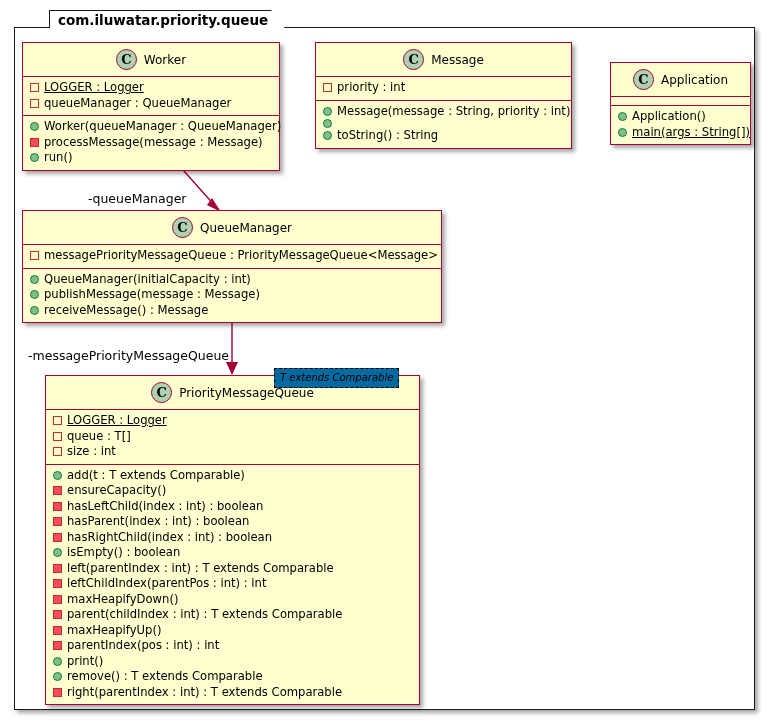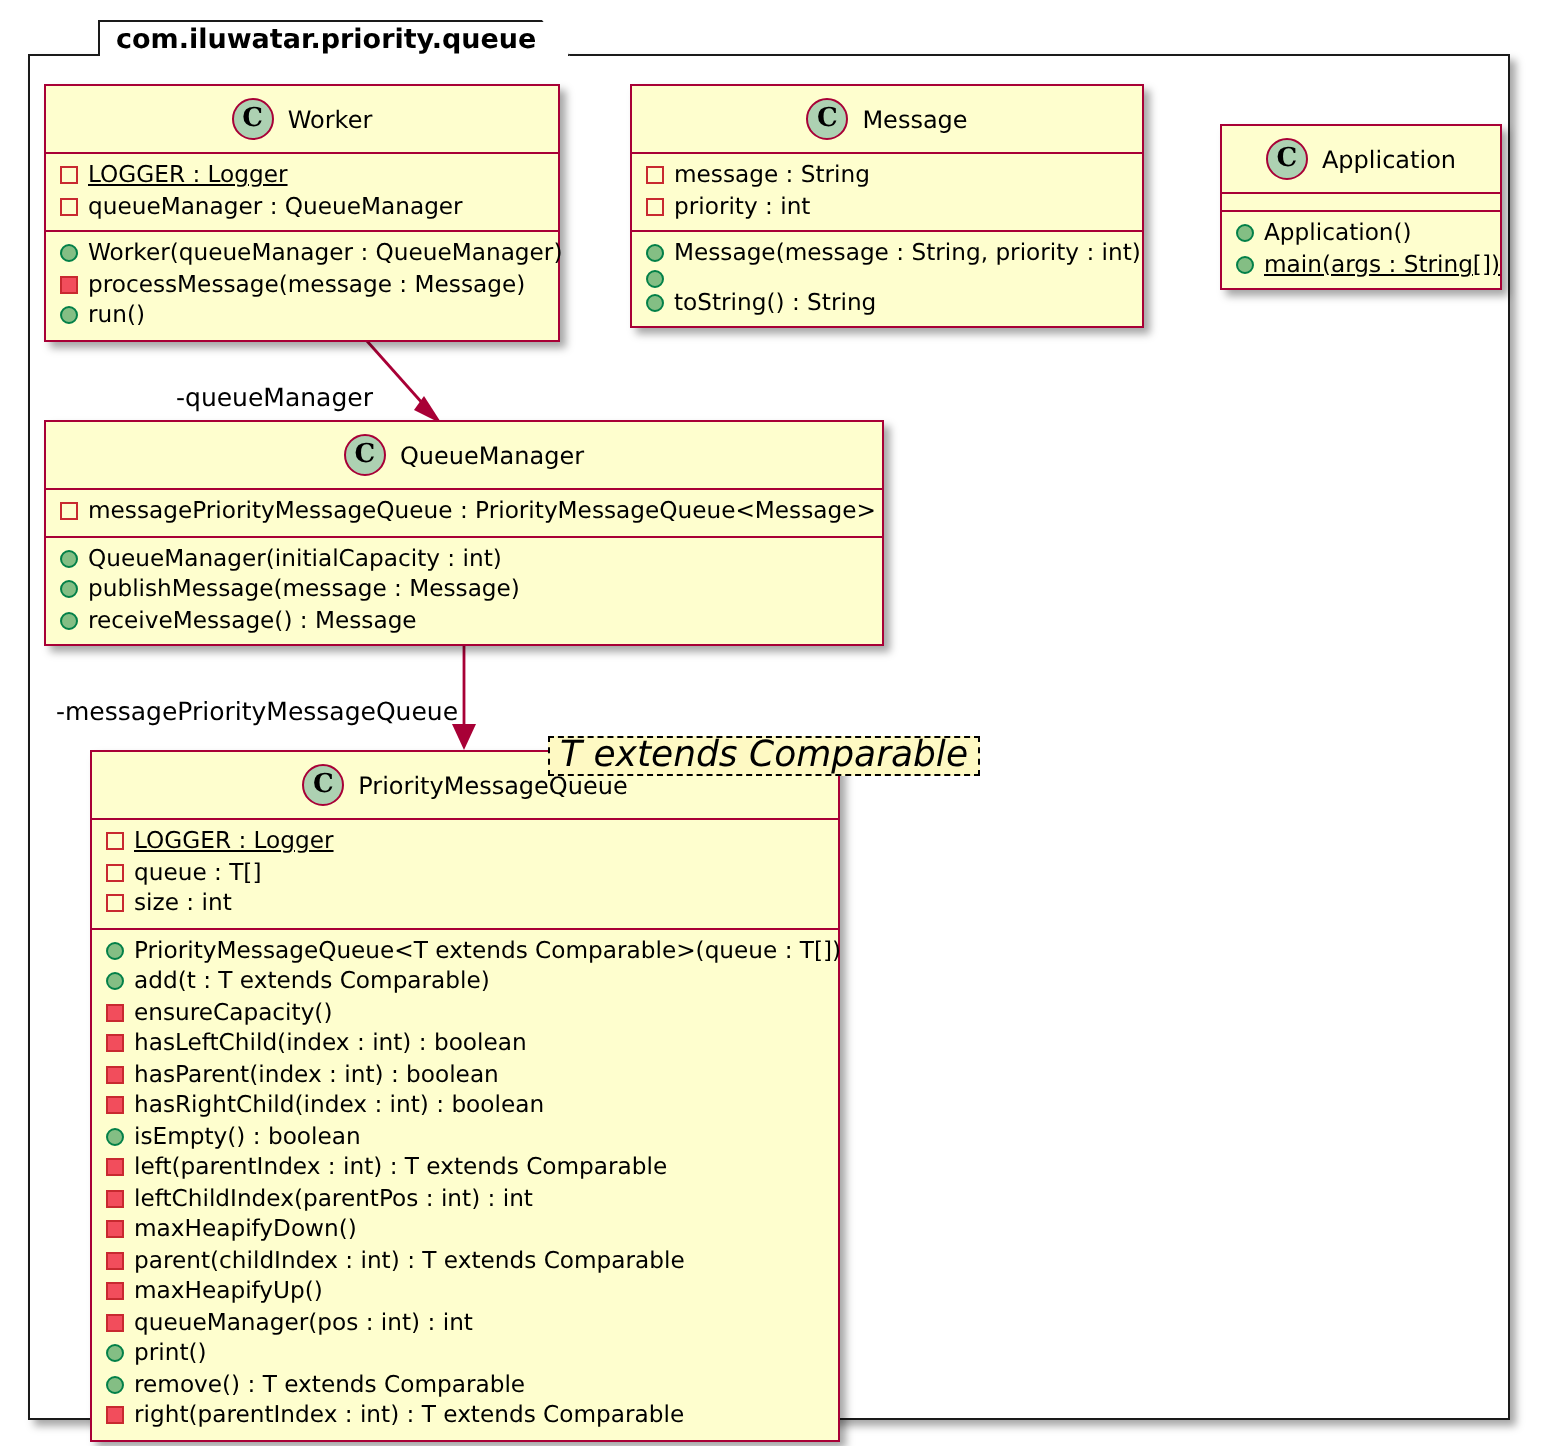--- a/index.html
+++ b/index.html
@@ -121,22 +121,22 @@
   .vis.pub-method {
     background: #84BE84;
     border: 1.2px solid #038048;
     border-radius: 50%;
   }
 
   
   .type-param {
     position: absolute;
     border: 1px dashed #000000;
-    background: #fef9c3;
-    font-size: 18px;
+    background: #0369a1;
+    font-size: 10px;
     font-style: italic;
     color: #000000;
     padding: 1px 5px 2px 5px;
     white-space: nowrap;
     line-height: 15px;
   }
 
   
   .link-label {
     position: absolute;
@@ -203,24 +203,20 @@
 </div>
 
 <div class="class-box" id="box-message" style="left:315px; top:42px; width:257px;">
   <div class="class-header">
     <span class="class-circle">C</span>
     <span class="class-title">Message</span>
   </div>
   <div class="compartment">
       <div class="member">
         <span class="vis priv-field"></span>
-        <span class="member-text">message : String</span>
-      </div>
-      <div class="member">
-        <span class="vis priv-field"></span>
         <span class="member-text">priority : int</span>
       </div>
     </div>
   <div class="compartment">
       <div class="member">
         <span class="vis pub-method"></span>
         <span class="member-text">Message(message : String, priority : int)</span>
       </div>
       <div class="member">
         <span class="vis pub-method"></span>
@@ -292,24 +288,20 @@
         <span class="member-text">queue : T[]</span>
       </div>
       <div class="member">
         <span class="vis priv-field"></span>
         <span class="member-text">size : int</span>
       </div>
     </div>
   <div class="compartment">
       <div class="member">
         <span class="vis pub-method"></span>
-        <span class="member-text">PriorityMessageQueue&lt;T extends Comparable&gt;(queue : T[])</span>
-      </div>
-      <div class="member">
-        <span class="vis pub-method"></span>
         <span class="member-text">add(t : T extends Comparable)</span>
       </div>
       <div class="member">
         <span class="vis priv-method"></span>
         <span class="member-text">ensureCapacity()</span>
       </div>
       <div class="member">
         <span class="vis priv-method"></span>
         <span class="member-text">hasLeftChild(index : int) : boolean</span>
       </div>
@@ -340,21 +332,21 @@
       <div class="member">
         <span class="vis priv-method"></span>
         <span class="member-text">parent(childIndex : int) : T extends Comparable</span>
       </div>
       <div class="member">
         <span class="vis priv-method"></span>
         <span class="member-text">maxHeapifyUp()</span>
       </div>
       <div class="member">
         <span class="vis priv-method"></span>
-        <span class="member-text">queueManager(pos : int) : int</span>
+        <span class="member-text">parentIndex(pos : int) : int</span>
       </div>
       <div class="member">
         <span class="vis pub-method"></span>
         <span class="member-text">print()</span>
       </div>
       <div class="member">
         <span class="vis pub-method"></span>
         <span class="member-text">remove() : T extends Comparable</span>
       </div>
       <div class="member">

